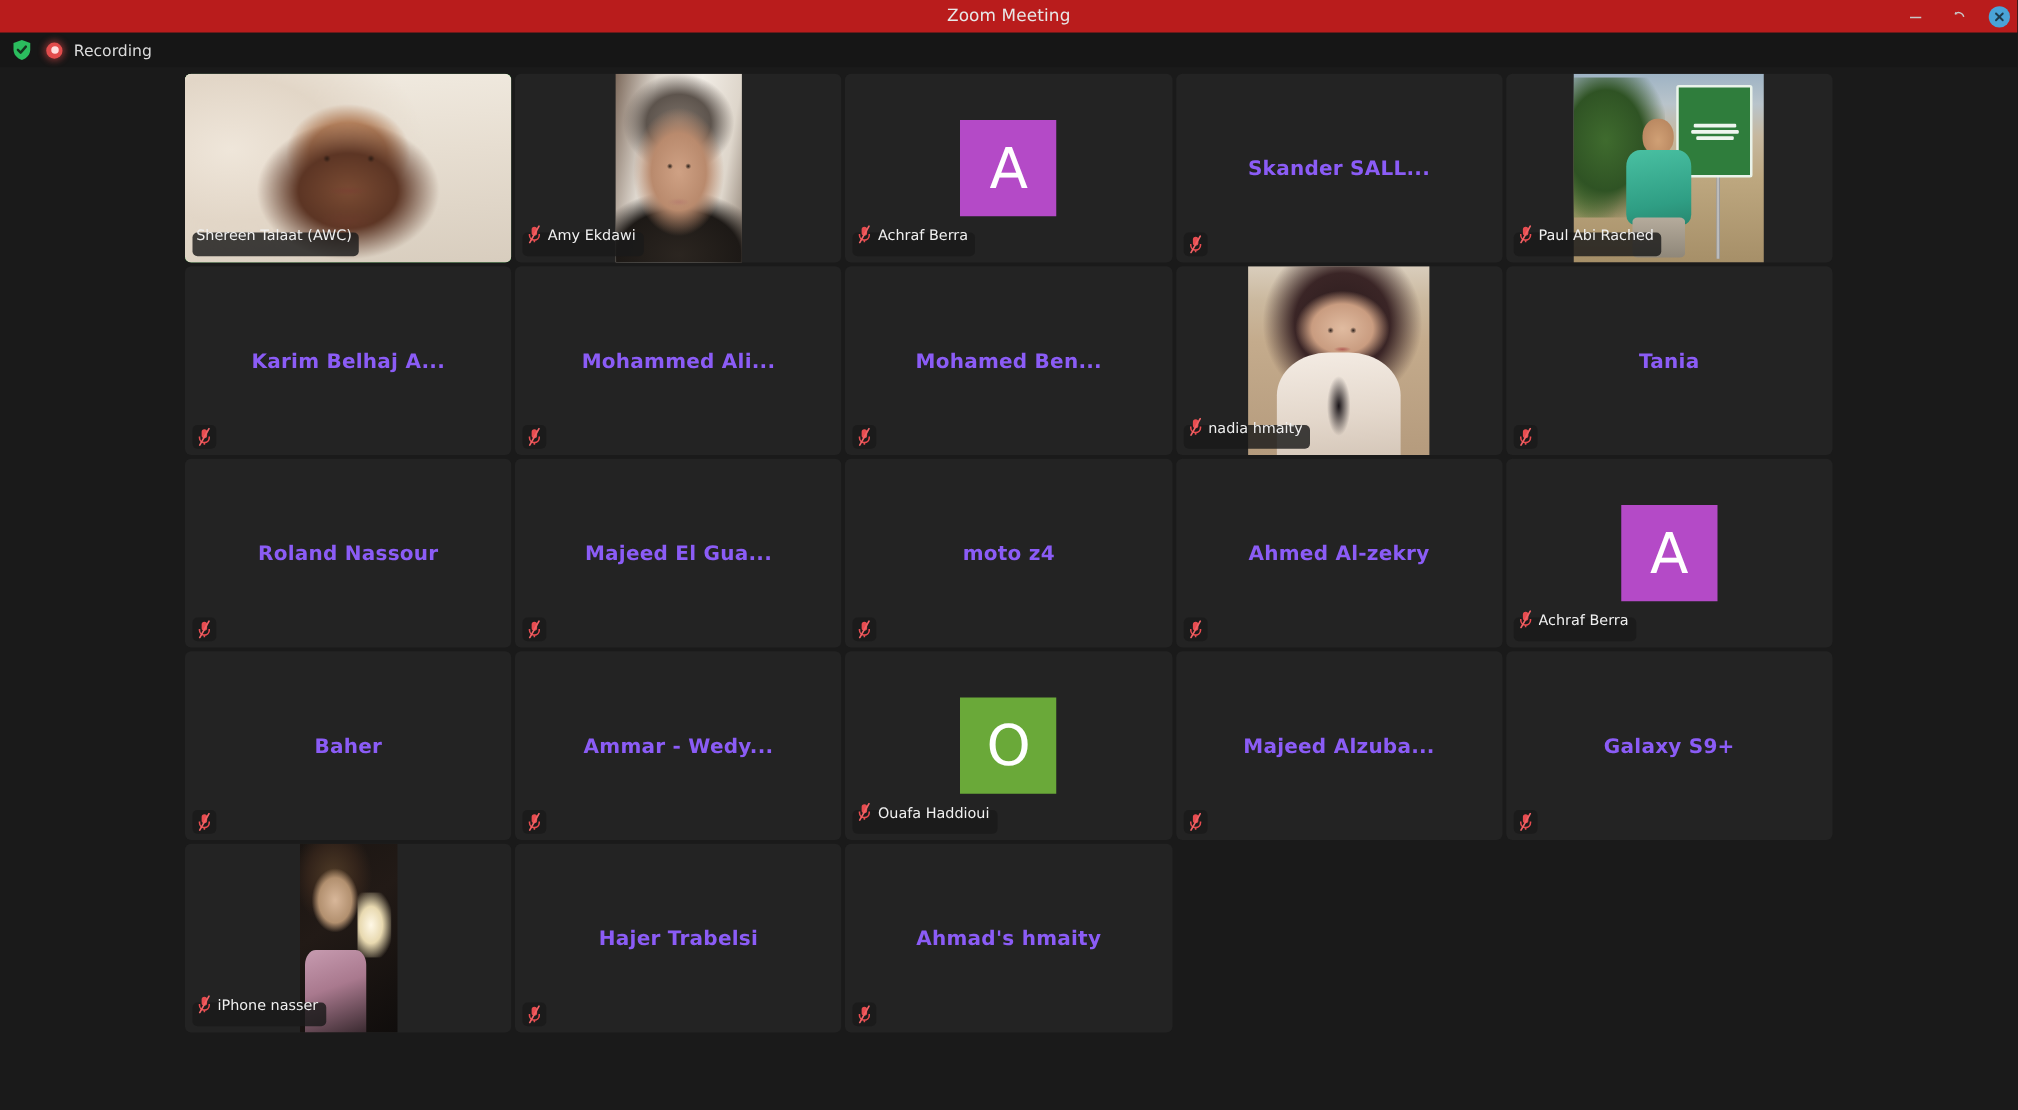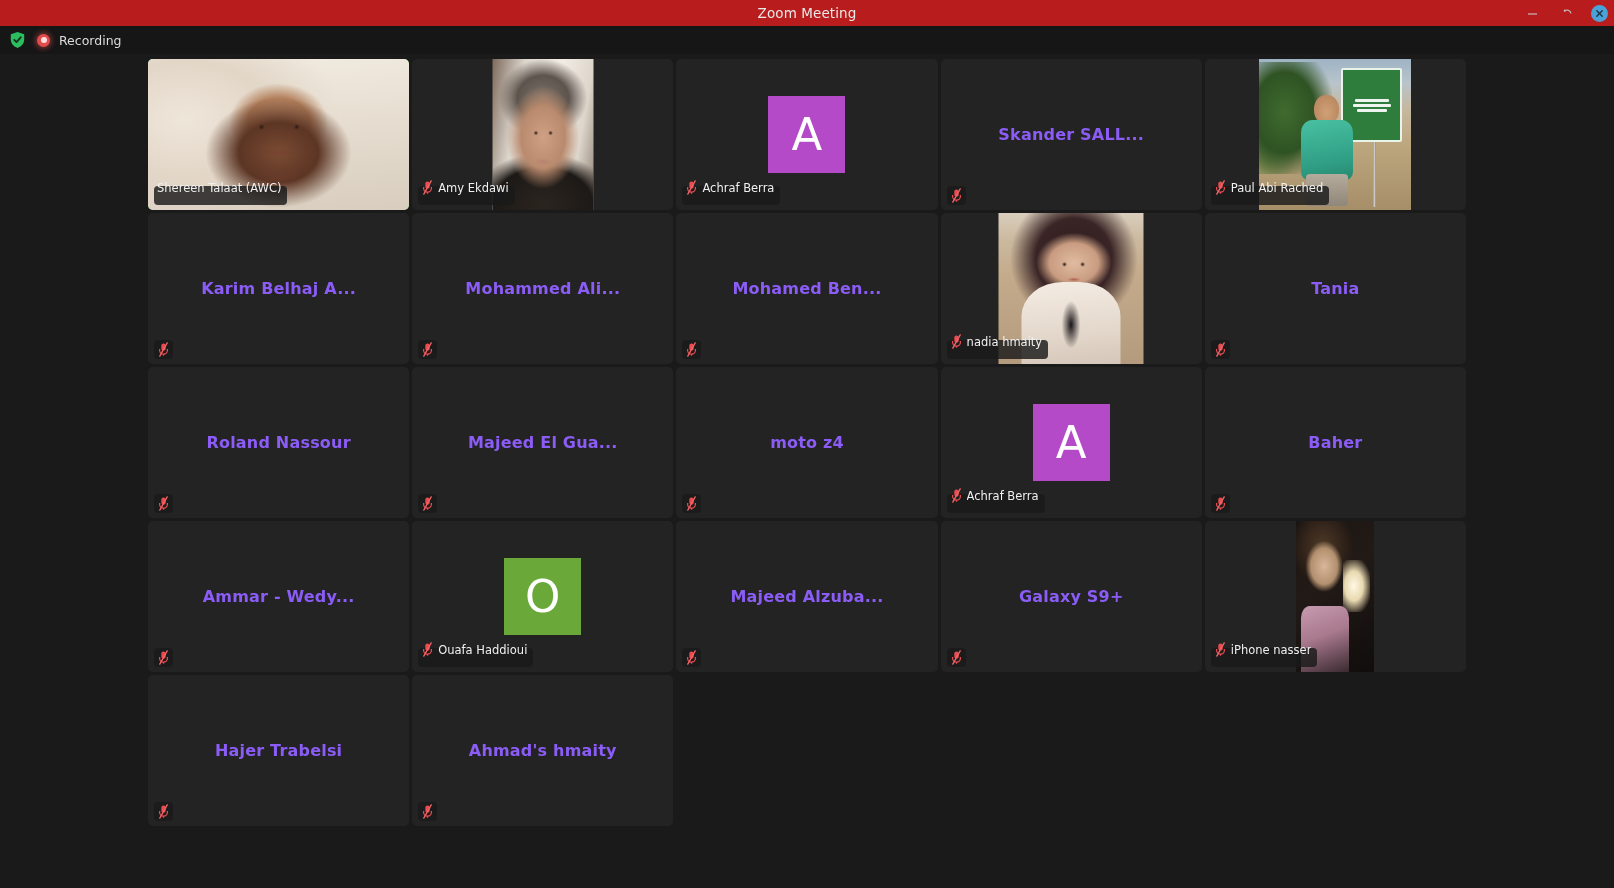--- a/index.html
+++ b/index.html
@@ -468,20 +468,31 @@
         <div class="pill icon-only">
           <svg class="mic-muted" viewBox="0 0 13 15">
             <rect x="4.3" y="1.4" width="4.4" height="7.2" rx="2.2" fill="#e84c50"></rect>
             <path d="M2.6 7.1 v1.1 a3.9 3.9 0 0 0 7.8 0 V7.1" fill="none" stroke="#e84c50" stroke-width="1.25"></path>
             <line x1="6.5" y1="12.1" x2="6.5" y2="13.8" stroke="#e84c50" stroke-width="1.25"></line>
             <line x1="10.2" y1="0.9" x2="2.8" y2="14.1" stroke="#f06366" stroke-width="1.35" stroke-linecap="round"></line>
           </svg>
         </div>
       </div>
       <div class="tile">
+        <div class="tile-name-center">Ahmed Al-zekry</div>
+        <div class="pill icon-only">
+          <svg class="mic-muted" viewBox="0 0 13 15">
+            <rect x="4.3" y="1.4" width="4.4" height="7.2" rx="2.2" fill="#e84c50"></rect>
+            <path d="M2.6 7.1 v1.1 a3.9 3.9 0 0 0 7.8 0 V7.1" fill="none" stroke="#e84c50" stroke-width="1.25"></path>
+            <line x1="6.5" y1="12.1" x2="6.5" y2="13.8" stroke="#e84c50" stroke-width="1.25"></line>
+            <line x1="10.2" y1="0.9" x2="2.8" y2="14.1" stroke="#f06366" stroke-width="1.35" stroke-linecap="round"></line>
+          </svg>
+        </div>
+      </div>
+      <div class="tile">
         <div class="avatar" style="background: rgb(180, 74, 199);">A</div>
         <div class="pill">
           <svg class="mic-muted" viewBox="0 0 13 15">
             <rect x="4.3" y="1.4" width="4.4" height="7.2" rx="2.2" fill="#e84c50"></rect>
             <path d="M2.6 7.1 v1.1 a3.9 3.9 0 0 0 7.8 0 V7.1" fill="none" stroke="#e84c50" stroke-width="1.25"></path>
             <line x1="6.5" y1="12.1" x2="6.5" y2="13.8" stroke="#e84c50" stroke-width="1.25"></line>
             <line x1="10.2" y1="0.9" x2="2.8" y2="14.1" stroke="#f06366" stroke-width="1.35" stroke-linecap="round"></line>
           </svg>
           <span class="pill-label">Achraf Berra</span>
         </div>

